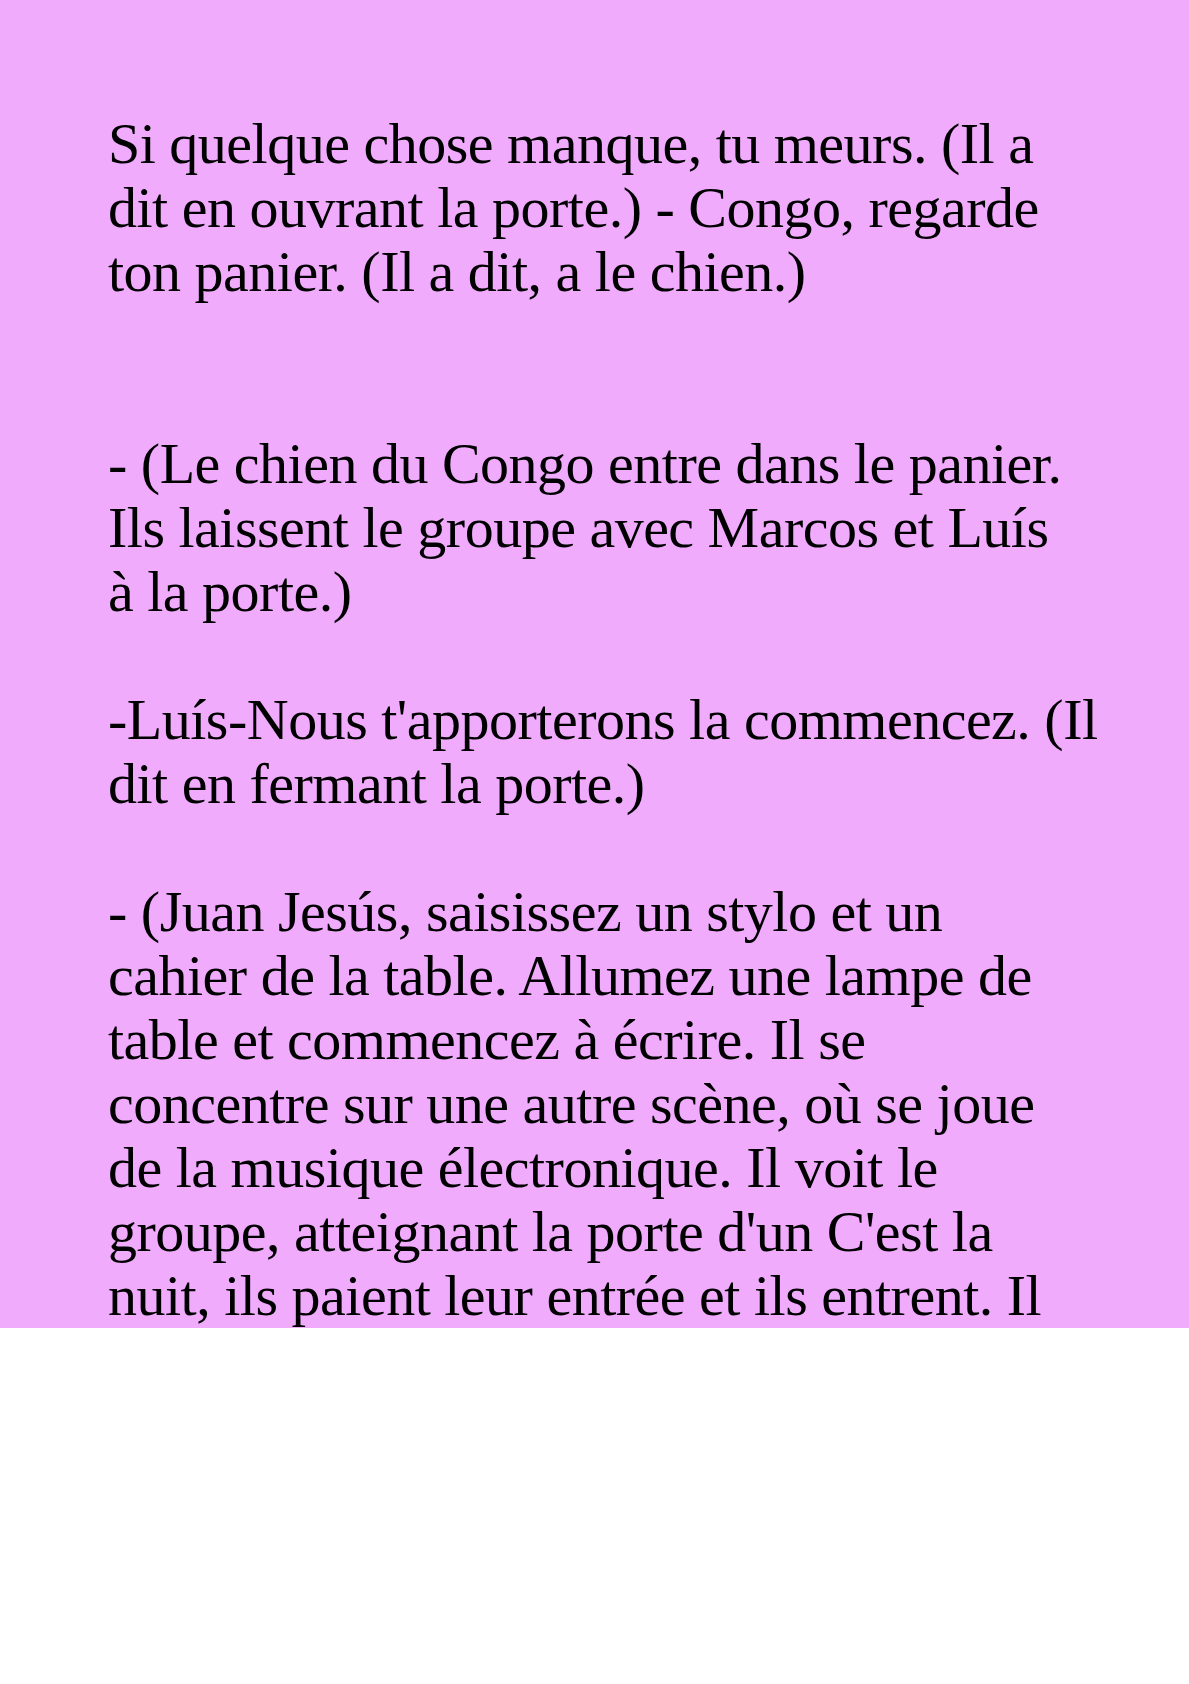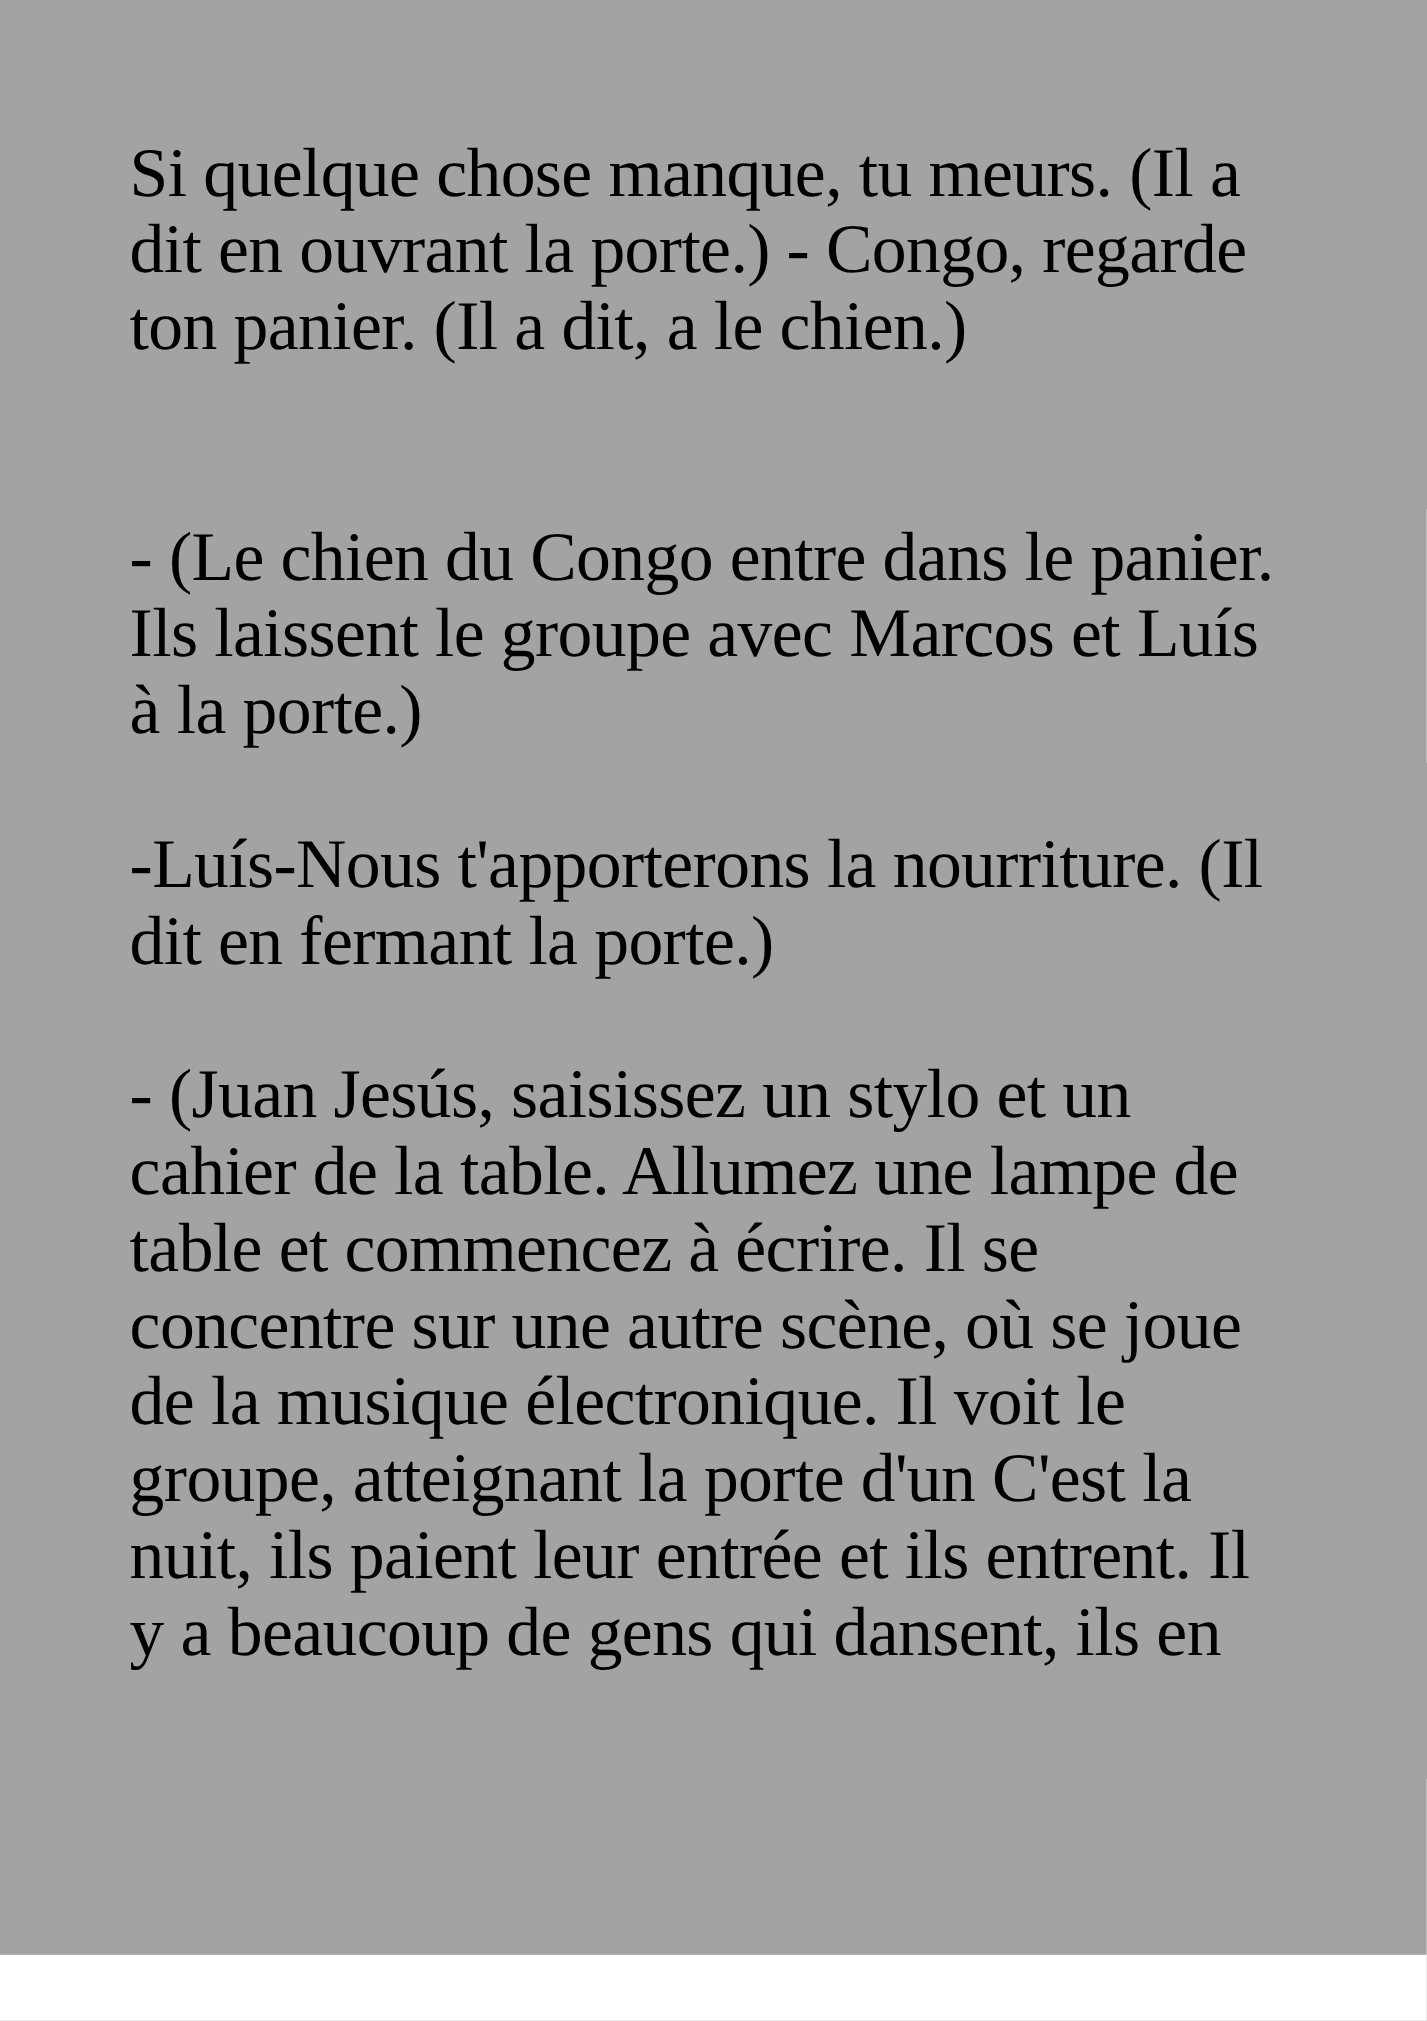--- a/index.html
+++ b/index.html
@@ -8,22 +8,22 @@
   }
   body {
     width: 1189px;
     height: 1684px;
     background: #ffffff;
     overflow: hidden;
   }
   .page {
     position: relative;
     width: 1189px;
-    height: 1629px;
-    background: #a3a3a3;
+    height: 1328px;
+    background: #f0abfc;
     box-sizing: border-box;
     padding: 112px 60px 0 108px;
     overflow: hidden;
   }
   .para {
     margin: 0 0 64px 0;
     font-family: "Liberation Serif", "DejaVu Serif", serif;
     font-size: 58px;
     line-height: 64px;
     font-weight: normal;
@@ -44,21 +44,21 @@
 <div class="page">
   <p class="para after-double-gap">Si quelque chose manque, tu meurs. (Il a
 dit en ouvrant la porte.) - Congo, regarde
 ton panier. (Il a dit, a le chien.)</p>
 
   <p class="para">- (Le chien du Congo entre dans le panier.
 Ils laissent le groupe avec Marcos et Luís
 à la porte.)</p>
 
 
-  <p class="para">-Luís-Nous t'apporterons la nourriture. (Il
+  <p class="para">-Luís-Nous t'apporterons la commencez. (Il
 dit en fermant la porte.)</p>
 
   <p class="para">- (Juan Jesús, saisissez un stylo et un
 cahier de la table. Allumez une lampe de
 table et commencez à écrire. Il se
 concentre sur une autre scène, où se joue
 de la musique électronique. Il voit le
 groupe, atteignant la porte d'un C'est la
 nuit, ils paient leur entrée et ils entrent. Il
 y a beaucoup de gens qui dansent, ils en</p>

